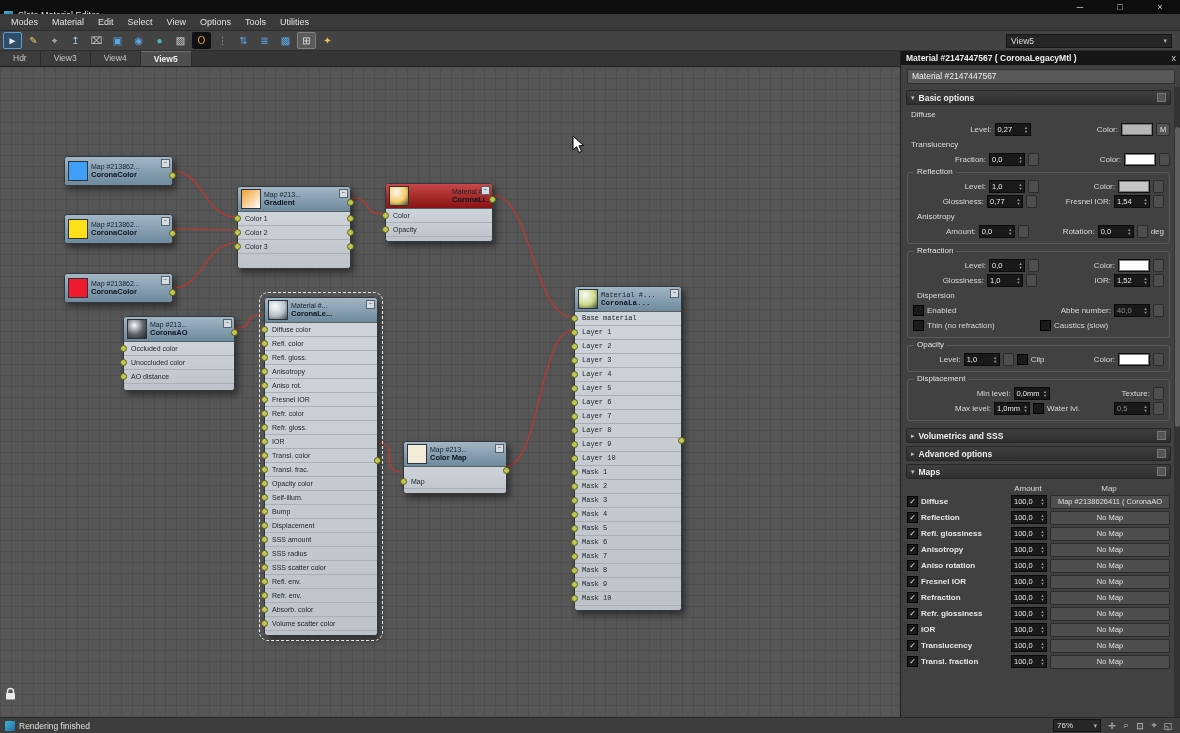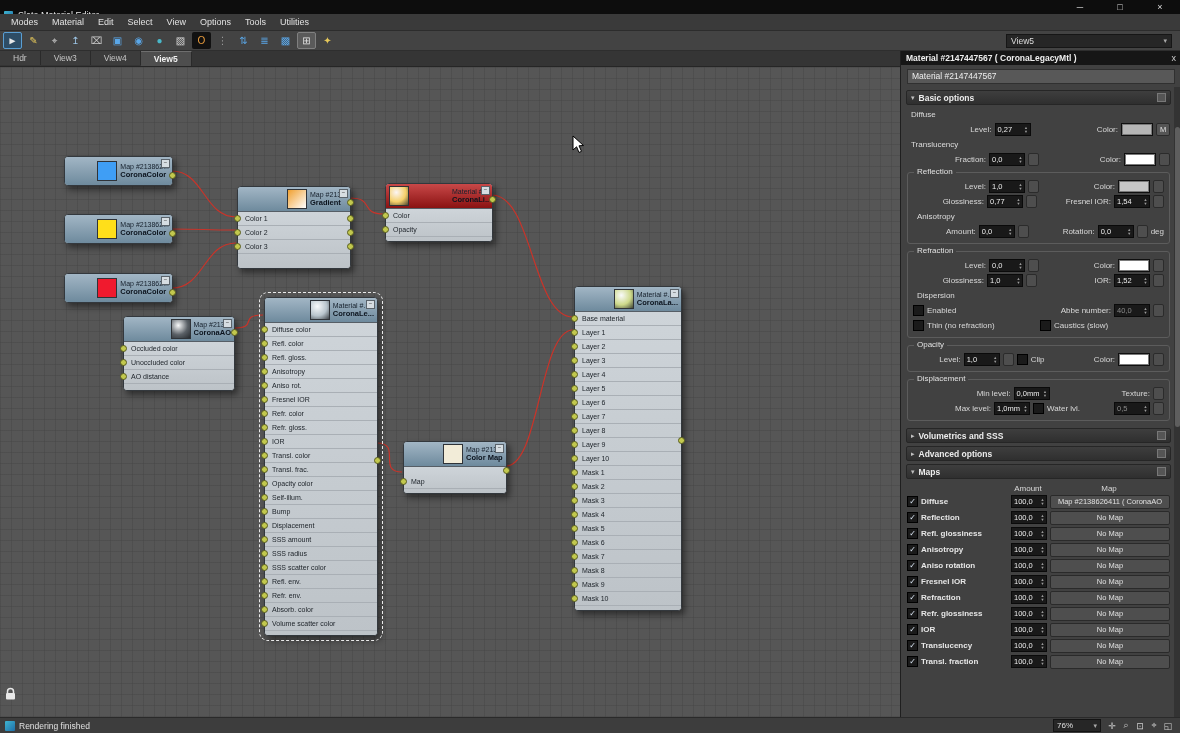--- a/index.html
+++ b/index.html
@@ -42,21 +42,21 @@
   .canvas{position:absolute;left:0;top:67px;width:900px;height:651px;background-color:#565656;
           background-image:linear-gradient(rgba(72,72,72,.55) 1px,transparent 1px),
                            linear-gradient(90deg,rgba(72,72,72,.55) 1px,transparent 1px);
           background-size:11px 11px;overflow:hidden;}
   #wires{position:absolute;left:0;top:0;pointer-events:none;}
 
   .node{position:absolute;border:1px solid #33383d;border-radius:4px;background:#c6ccd1;
         box-shadow:3px 4px 6px rgba(0,0,0,.45);}
   .node.selected{outline:1px dashed #eaeaea;outline-offset:4px;}
   .nhead{height:24px;background:linear-gradient(#a2b6c5,#6e8a9d);border-radius:3px 3px 0 0;
-         display:flex;align-items:center;position:relative;padding:0 3px;justify-content:flex-end;}
+         display:flex;align-items:center;position:relative;padding:0 3px;}
   .nhead.tall{height:28px;border-radius:3px;}
   .node.red .nhead{background:linear-gradient(#c84848,#8a1212);gap:40px;}
   .nswatch{width:18px;height:18px;border:1px solid #2f3338;margin-right:3px;flex:none;}
   .ntitles{overflow:hidden;white-space:nowrap;line-height:1.15;}
   .nt1{font-size:7px;color:#16202c;}
   .nt2{font-size:7.5px;font-weight:bold;color:#0b131d;}
   .nmin{position:absolute;right:2px;top:2px;width:7px;height:7px;background:#d6dde2;
         border:1px solid #5a636b;font-size:6px;line-height:5px;text-align:center;color:#333;}
   .nbody{border-top:1px solid #565e66;border-radius:0 0 3px 3px;
          background:linear-gradient(#ced4d9,#bdc3c8);}
@@ -322,21 +322,21 @@
             <div class="nt1">Map #213...</div>
             <div class="nt2">Color Map</div>
           </div>
           <span class="nmin">−</span>
         </div>
         <div class="nbody" style="padding-top: 8px; padding-bottom: 4px;">
           <div class="nslot"><span class="ndot in"></span><span class="nslot-label">Map</span></div>
         </div>
         <span class="ndot main-out" style="top: 25px;"></span>
       </div>
-      <div class="node" style="left: 574px; top: 219px; width: 106px;">
+      <div class="node" style="left: 574px; top: 219px; width: 106px; font-family: Liberation Mono, monospace;">
         <div class="nhead">
           <span class="nswatch" style="background: radial-gradient(circle at 35% 30%, rgba(255, 255, 255, 0.95), rgb(205, 217, 138) 55%, rgb(21, 24, 28) 115%);"></span>
           <div class="ntitles">
             <div class="nt1">Material #...</div>
             <div class="nt2">CoronaLa...</div>
           </div>
           <span class="nmin">−</span>
         </div>
         <div class="nbody" style="padding-bottom: 4px;">
           <div class="nslot"><span class="ndot in"></span><span class="nslot-label">Base material</span></div>

